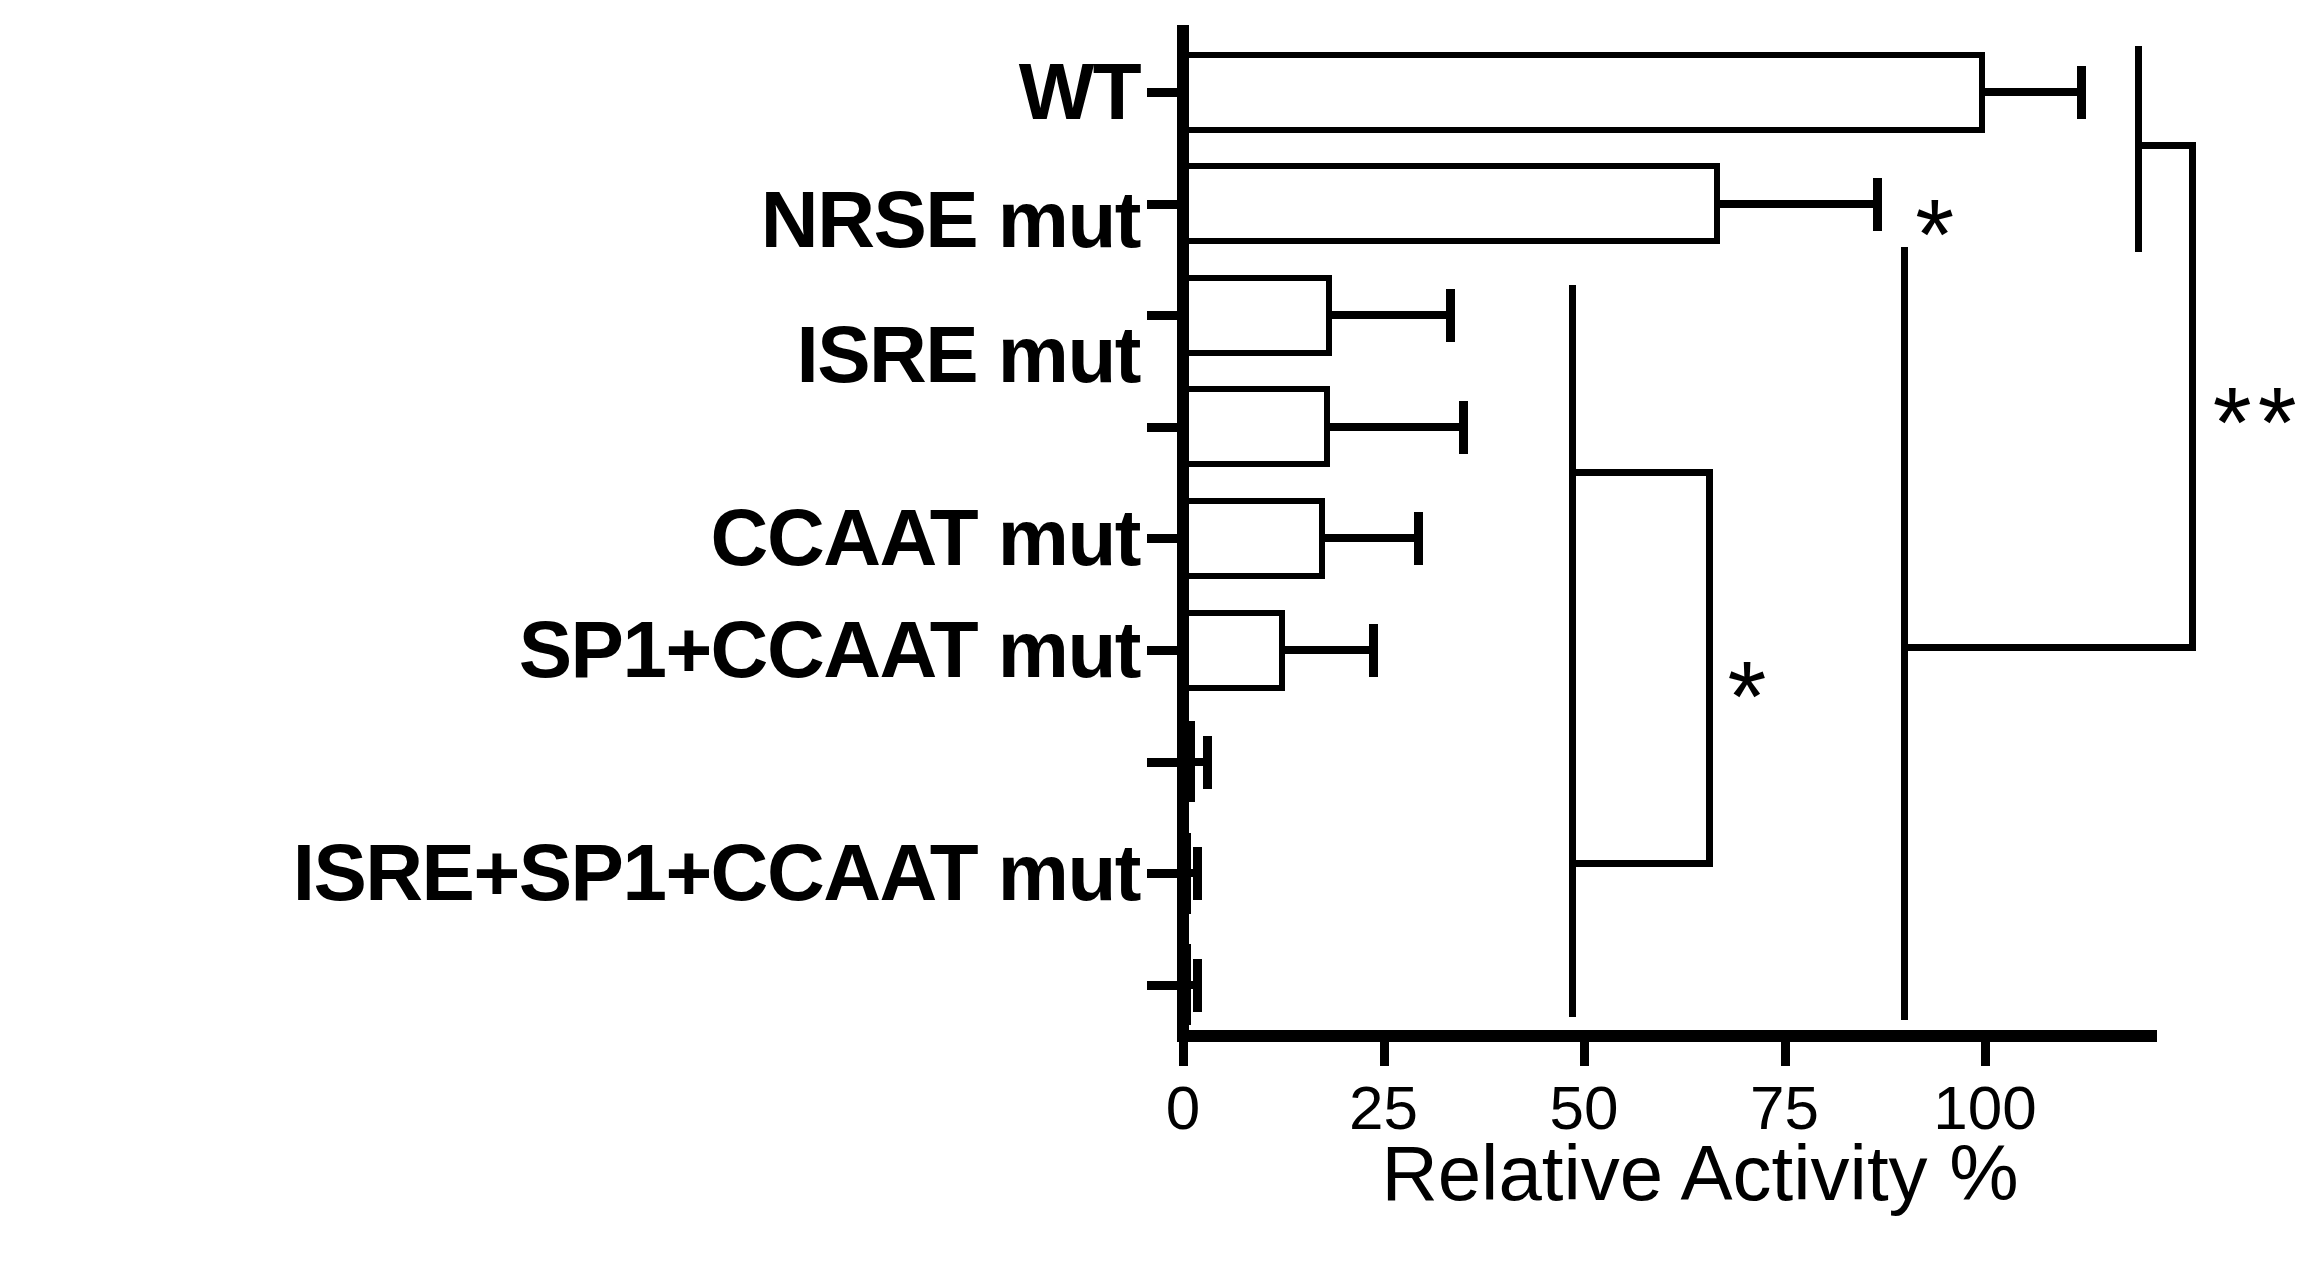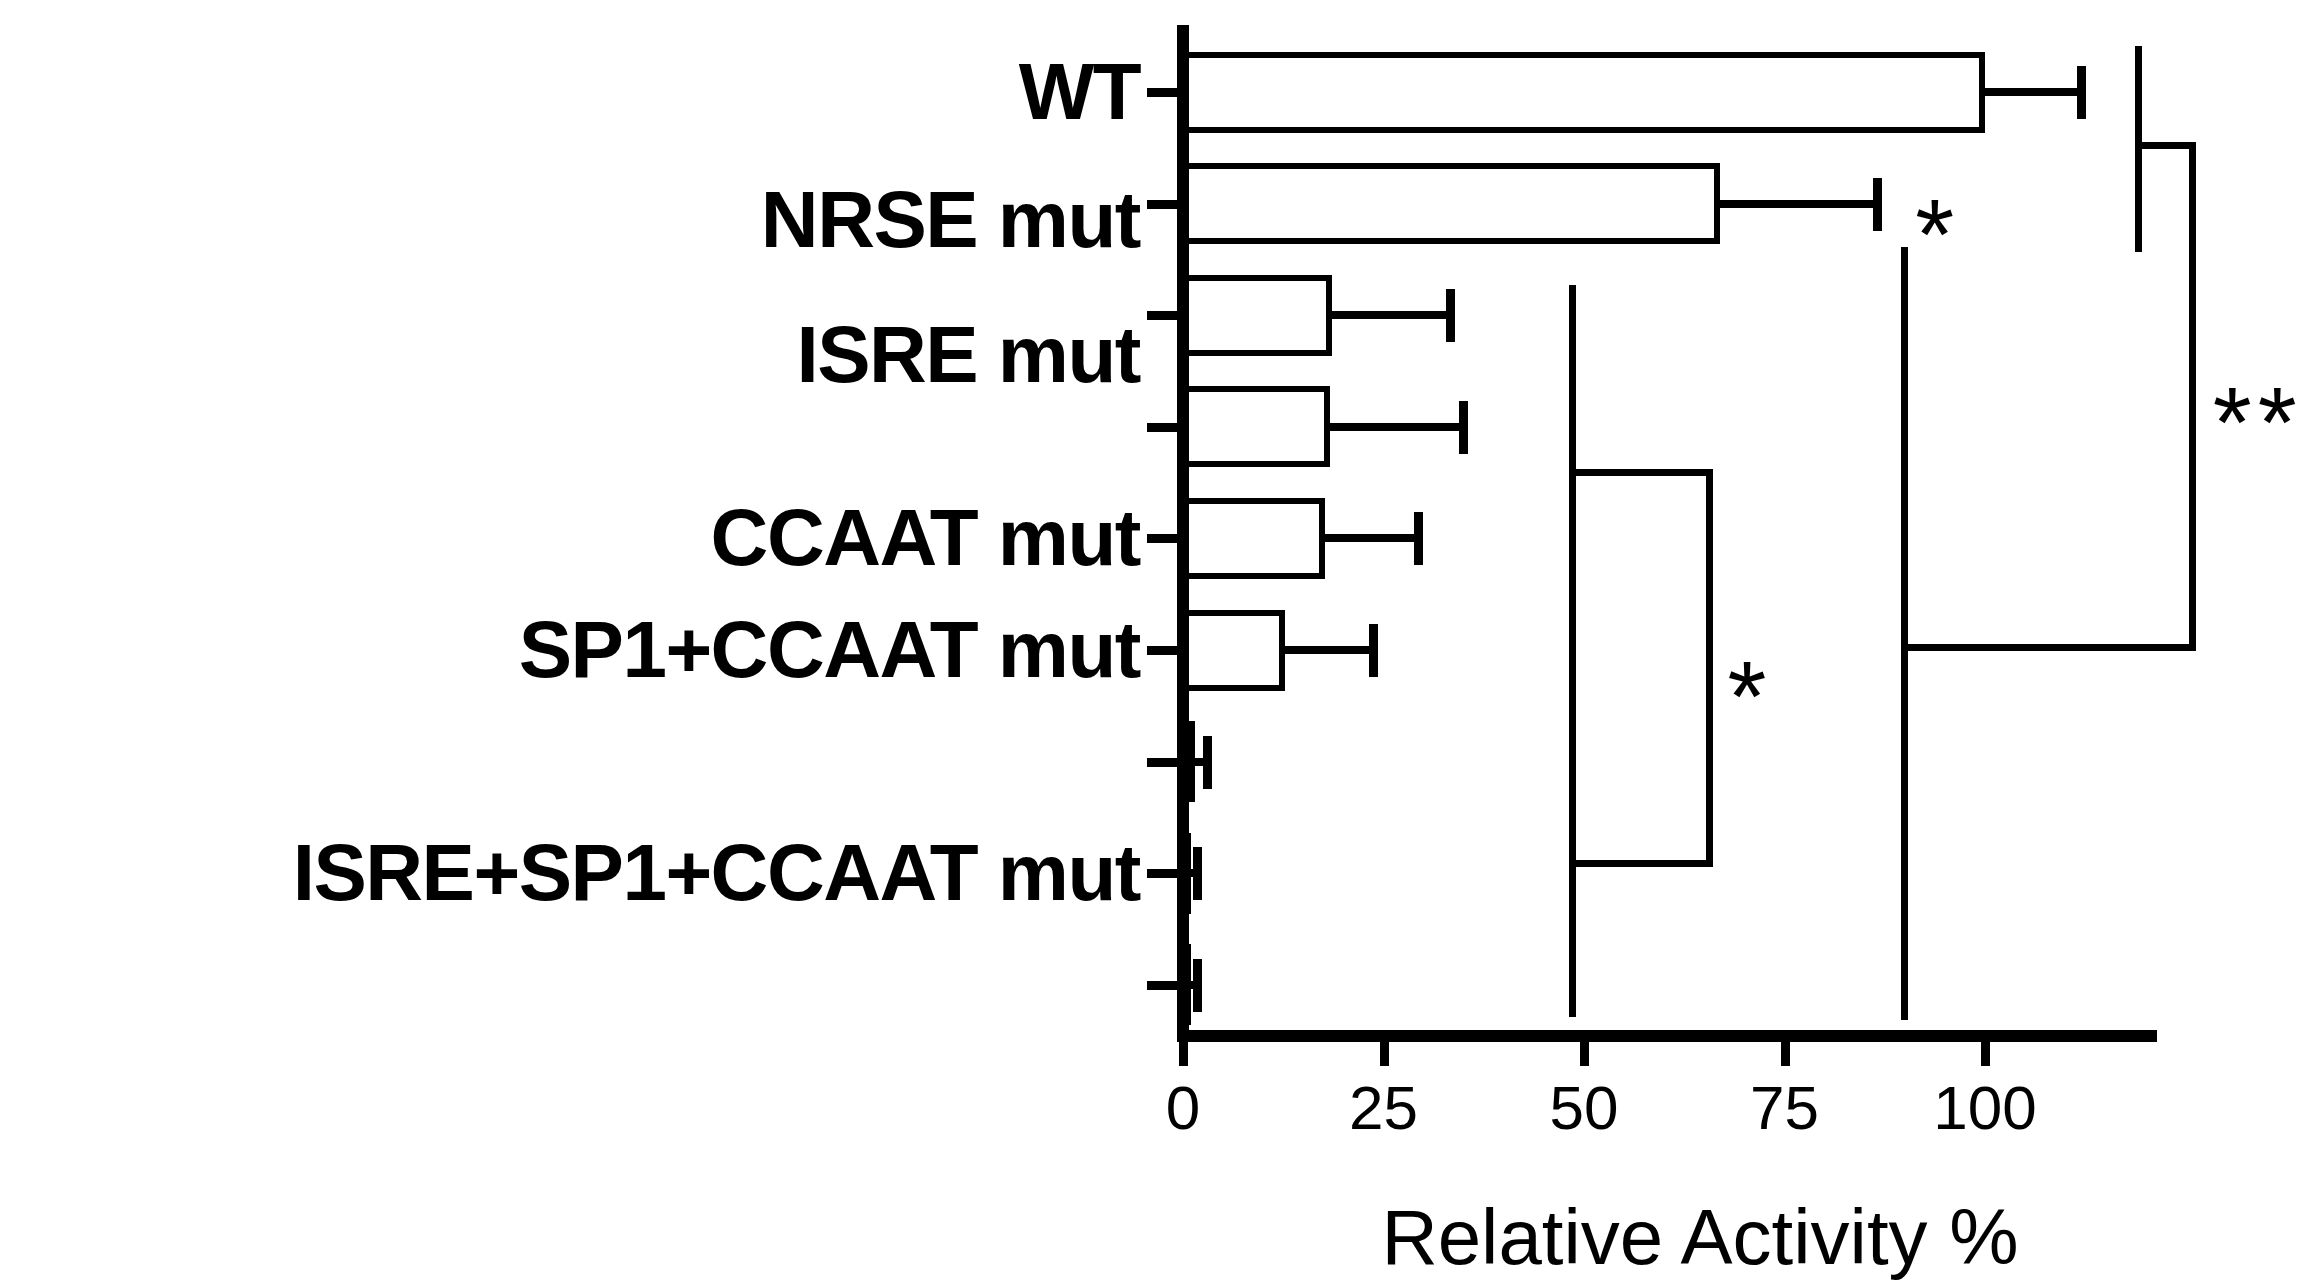--- a/index.html
+++ b/index.html
@@ -18,21 +18,21 @@
               font-size:62px; color:#000; white-space:nowrap; }
   .x-title  { position:absolute; transform:translateX(-50%);
               font-size:78px; color:#000; white-space:nowrap; }
   .star     { position:absolute; transform:translateX(-50%);
               font-size:100px; line-height:1; color:#000; letter-spacing:6px; }
 </style>
 </head>
 <body>
 
 <div id="fig">
-  <div class="x-title" style="left:1700px; top:1192px;">Relative Activity %</div>
+  <div class="x-title" style="left:1700px; top:1128px;">Relative Activity %</div>
 <div class="bar" style="left: 1177px; top: 51.5px; width: 808px; height: 81px;"></div>
     <div class="seg" style="left: 1983px; top: 88px; width: 98.24px; height: 8px;"></div>
     <div class="seg" style="left: 2077.24px; top: 66px; width: 9px; height: 53px;"></div>
     <div class="seg" style="left: 1147px; top: 88px; width: 30px; height: 9px;"></div>
     <div class="cat-label" style="top: 40px; height: 104px; line-height: 104px;">WT</div>
     <div class="bar" style="left: 1177px; top: 163.1px; width: 543.34px; height: 81px;"></div>
     <div class="seg" style="left: 1718.34px; top: 199.6px; width: 158.39px; height: 8px;"></div>
     <div class="seg" style="left: 1872.73px; top: 177.6px; width: 9px; height: 53px;"></div>
     <div class="seg" style="left: 1147px; top: 199.6px; width: 30px; height: 9px;"></div>
     <div class="cat-label" style="top: 168px; height: 104px; line-height: 104px;">NRSE mut</div>

